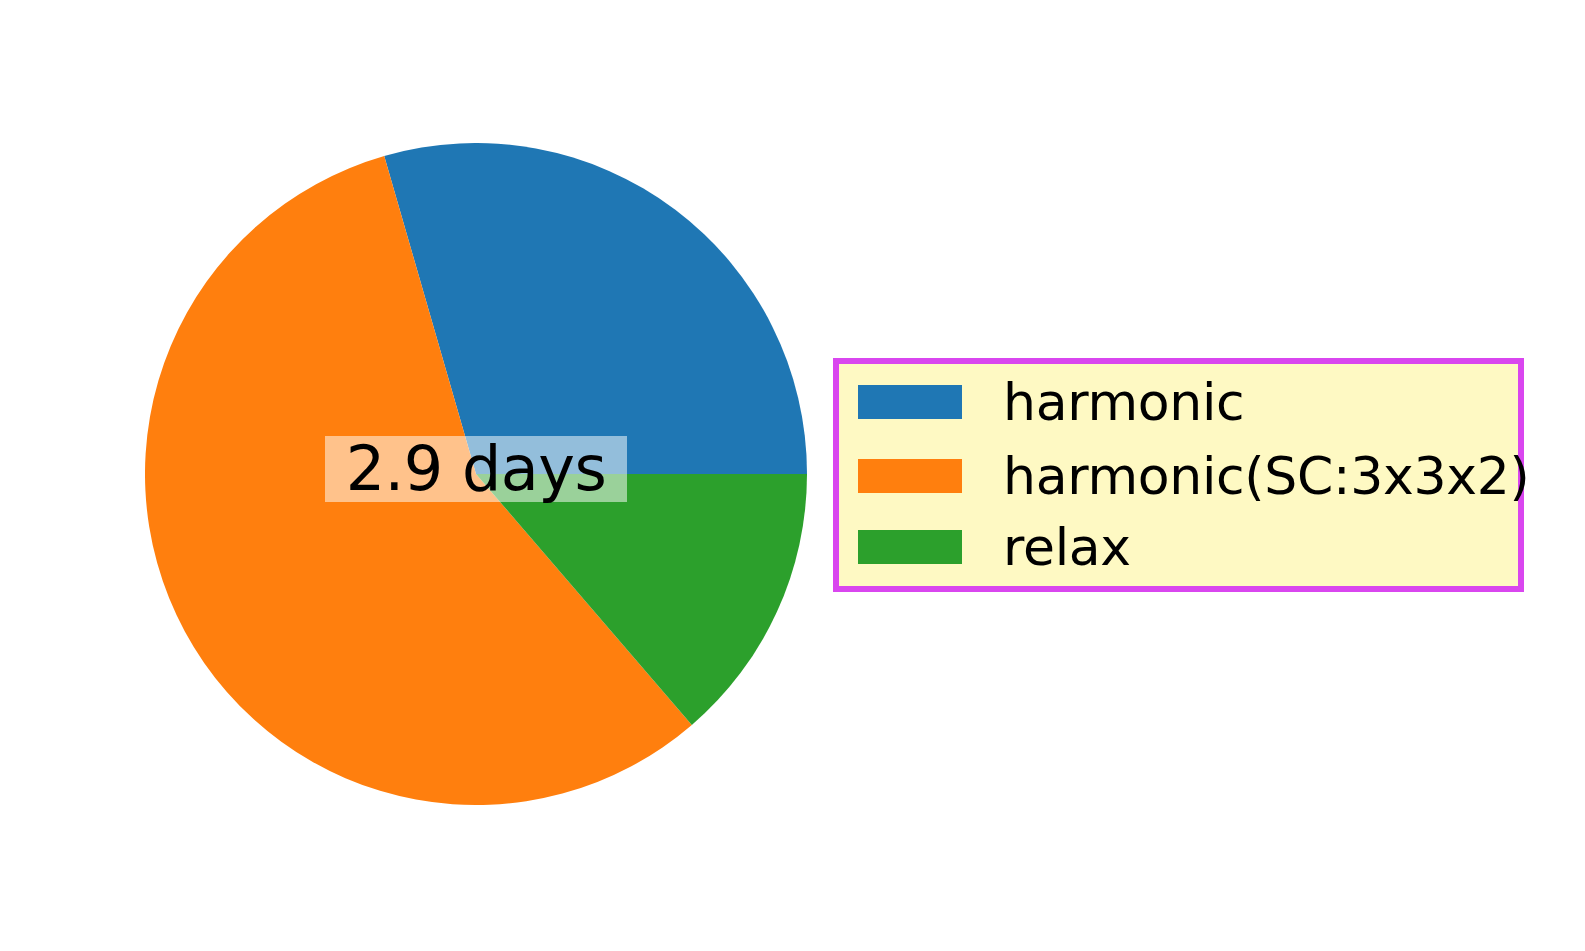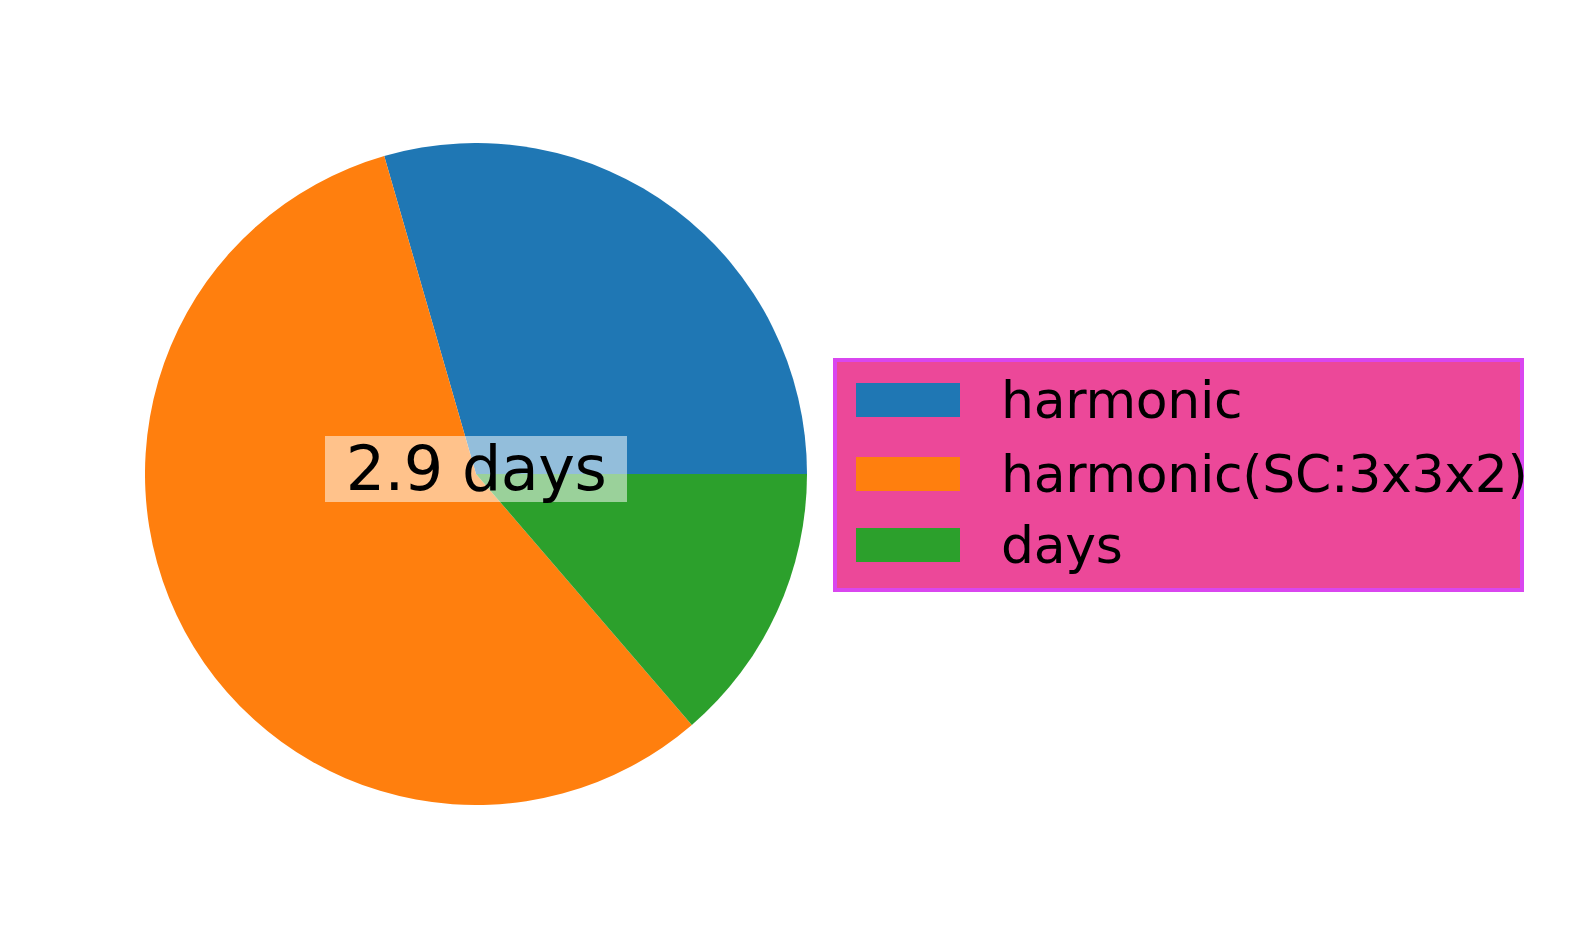--- a/index.html
+++ b/index.html
@@ -53,22 +53,22 @@
     letter-spacing: -0.5px;
   }
   
   #legend {
     position: absolute;
     left: 833px;
     top: 358px;
     width: 691px;
     height: 234px;
     box-sizing: border-box;
-    border: 4px solid #d946ef;
-    background: #ec4899;
+    border: 6px solid #d946ef;
+    background: #fef9c3;
     padding: 0;
   }
   .legend-row {
     position: absolute;
     left: 19px;
     height: 34px;
     display: flex;
     align-items: center;
   }
   .legend-row:nth-child(1) { top: 21px; }
@@ -114,18 +114,18 @@
       <span class="legend-label">harmonic</span>
     </div>
 
     <div class="legend-row">
       <span class="legend-swatch" style="background-color: rgb(255, 127, 14);"></span>
       <span class="legend-label">harmonic(SC:3x3x2)</span>
     </div>
 
     <div class="legend-row">
       <span class="legend-swatch" style="background-color: rgb(44, 160, 44);"></span>
-      <span class="legend-label">days</span>
+      <span class="legend-label">relax</span>
     </div>
 
   </div>
 
 </div>
 
 </body></html>

